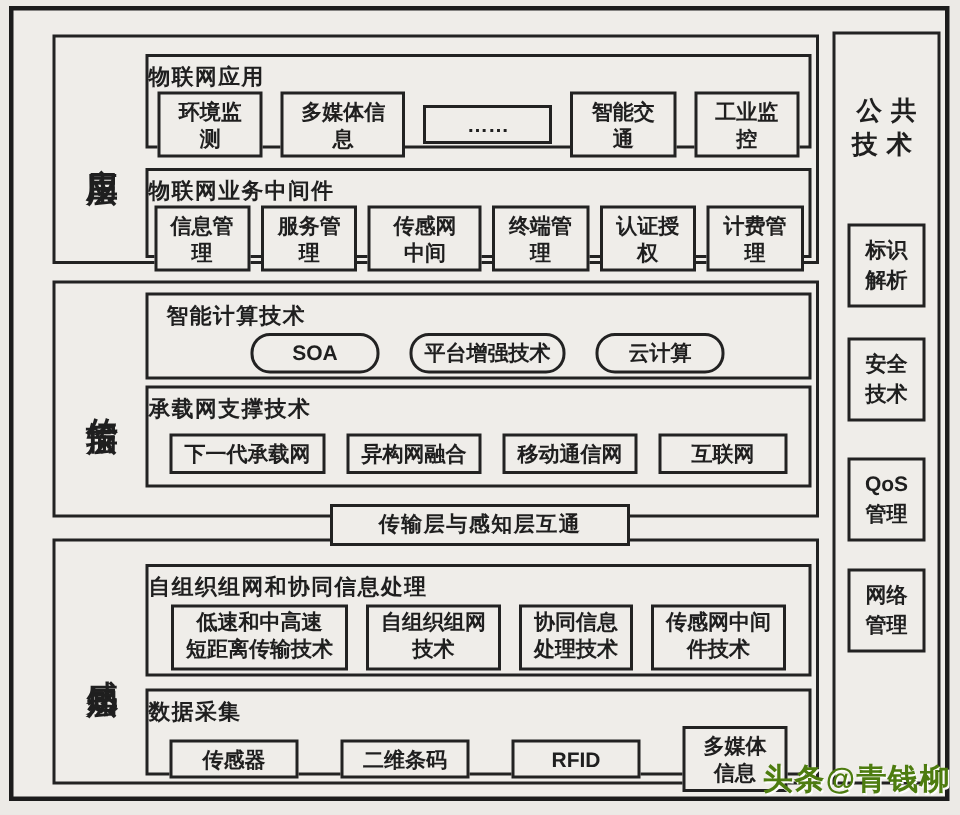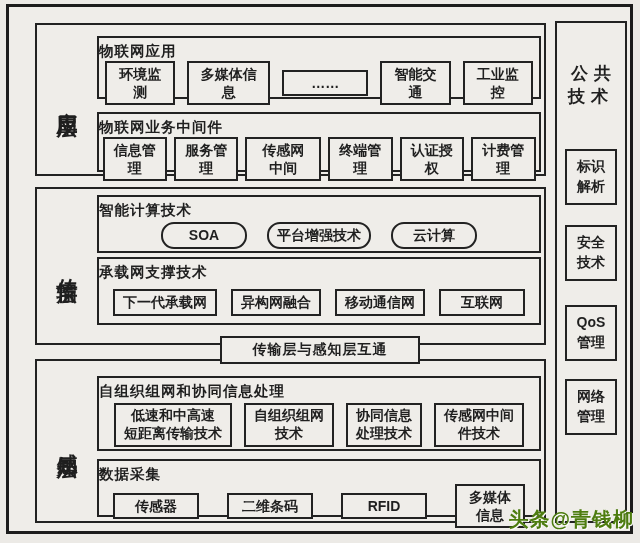--- a/index.html
+++ b/index.html
@@ -42,21 +42,21 @@
     flex:1; display:flex; align-items:center; justify-content:center;
   }
   .item {
     border:2px solid #222; padding:2px 8px;
     font-size:14px; line-height:1.3; text-align:center;
     white-space:pre-line; background:#efede9;
   }
   .wide { min-width:86px; }
   .p-a1 { top:11px; height:63px; }
   .p-a2 { top:87px; height:60px; }
-  .p-n1 { top:6px;  height:58px; }
+  .p-n1 { top:6px;  height:58px;padding-left:12px; }
   .p-n2 { top:68px; height:68px; }
   .p-p1 { top:15px; height:75px;font-family:Liberation Serif, serif; }
   .p-p2 { top:98px; height:58px; }
   .g12 > .item { margin:0 6px; }
   .g7  > .item { margin:0 3.5px; }
   .g20 > .item { margin:0 10px;border-radius:13px; }
   .g14 > .item { margin:0 7px; }
   .g28 > .item { margin:0 14px; }
   
   .bridge {

